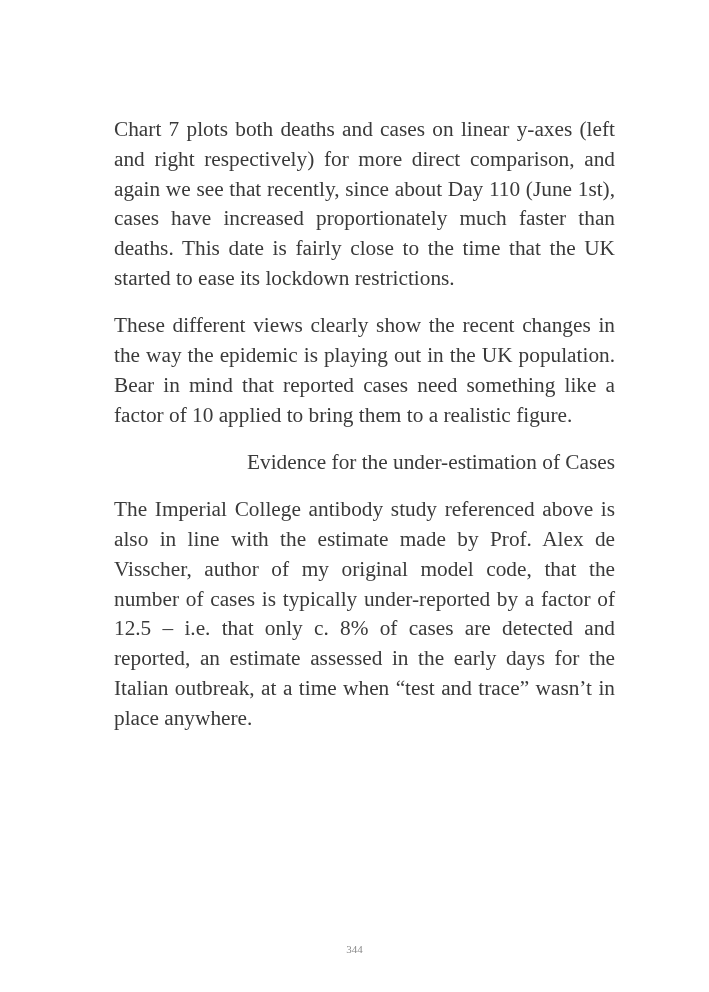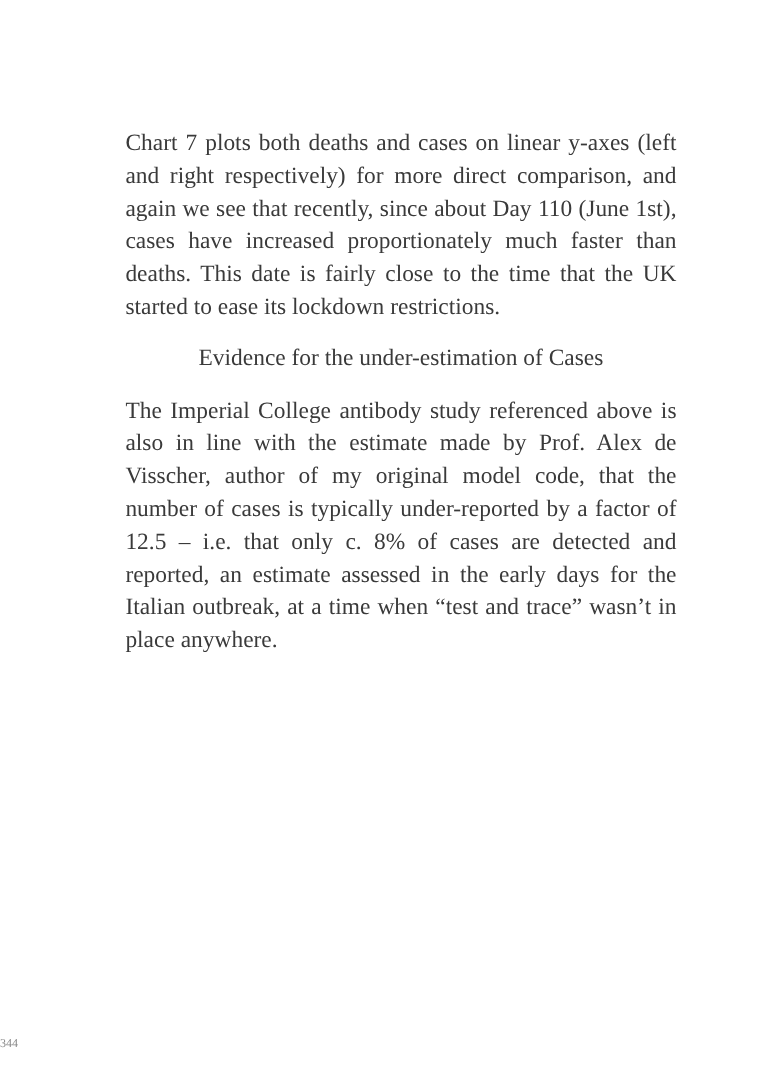--- a/index.html
+++ b/index.html
@@ -3,29 +3,30 @@
   <meta charset="utf-8">
   <style>
     html, body { margin: 0; padding: 0; background: #ffffff; }
     body { width: 709px; height: 992px; position: relative; overflow: hidden; }
     .page {
       position: absolute; left: 114px; top: 83px; width: 501px;
       font-family: "Liberation Serif", serif;
       font-size: 21.3px; line-height: 29.8px; color: #3a3a3a; margin-top: 32px;
     }
     .para { margin: 0 0 17.5px 0; text-align: justify; text-align-last: left; }
-    .heading { margin: 0 0 17.5px 0; text-align: center; }
+    .heading { margin: 0 0 17.5px 0; text-align: right; }
     .page-number {
       position: absolute; left: 0; width: 709px; top: 943px;
-      text-align: left; font-family: "Liberation Serif", serif;
+      text-align: center; font-family: "Liberation Serif", serif;
       font-size: 11px; color: #8a8a8a;
     }
   </style>
 </head>
 <body>
 
 <div class="page">
   <p class="para">Chart 7 plots both deaths and cases on linear y-axes (left and right respectively) for more direct comparison, and again we see that recently, since about Day 110 (June 1st), cases have increased proportionately much faster than deaths. This date is fairly close to the time that the UK started to ease its lockdown restrictions.</p>
+  <p class="para">These different views clearly show the recent changes in the way the epidemic is playing out in the UK population. Bear in mind that reported cases need something like a factor of 10 applied to bring them to a realistic figure.</p>
   <p class="heading">Evidence for the under-estimation of Cases</p>
   <p class="para">The Imperial College antibody study referenced above is also in line with the estimate made by Prof. Alex de Visscher, author of my original model code, that the number of cases is typically under-reported by a factor of 12.5 – i.e. that only c. 8% of cases are detected and reported, an estimate assessed in the early days for the Italian outbreak, at a time when “test and trace” wasn’t in place anywhere.</p>
 </div>
 
 <div class="page-number">344</div>
 
 </body></html>

